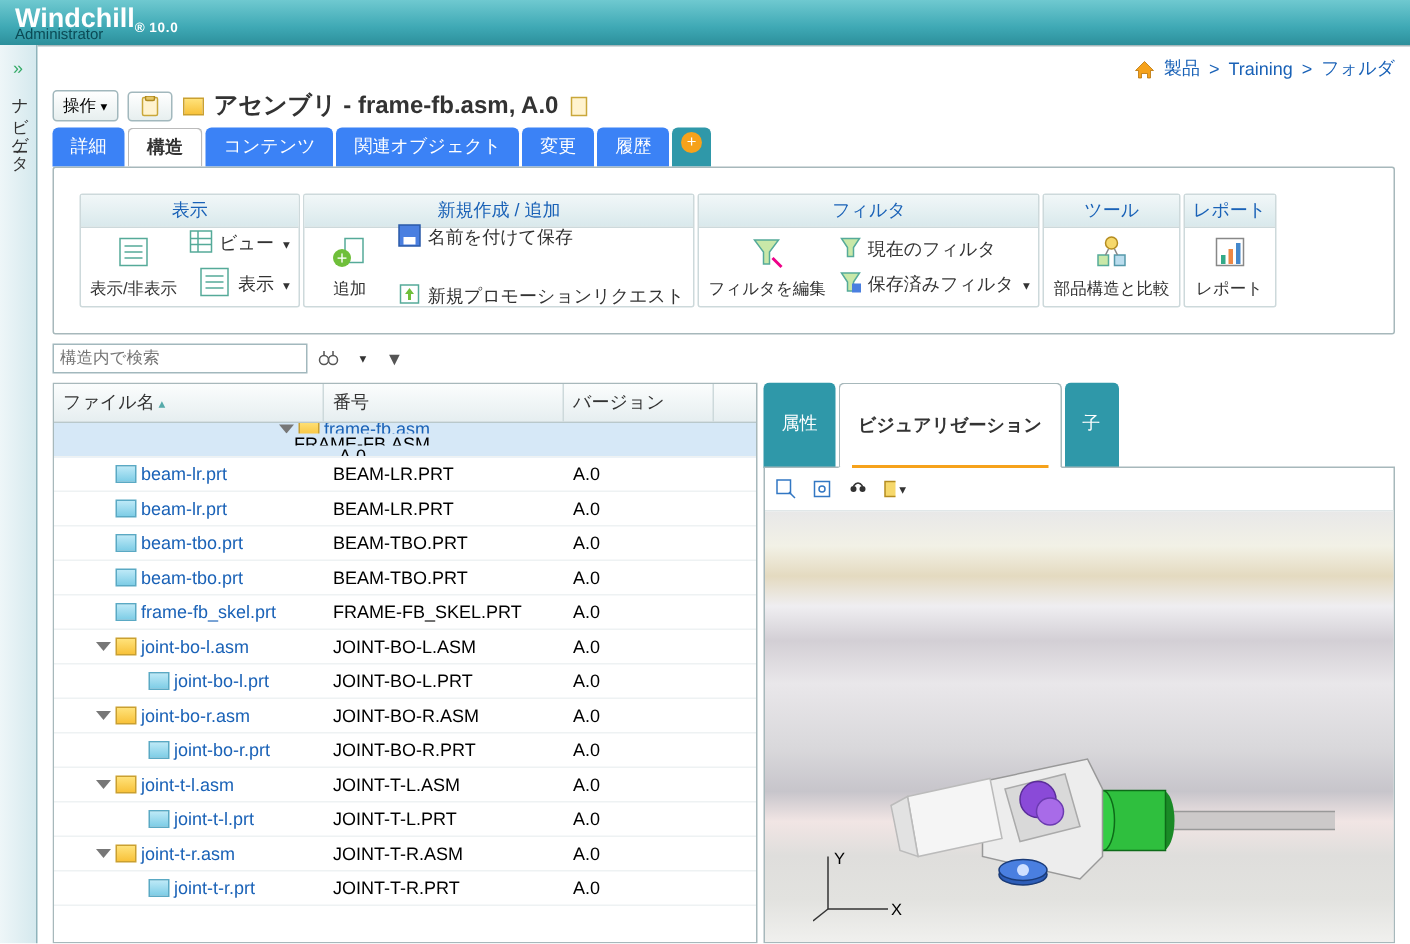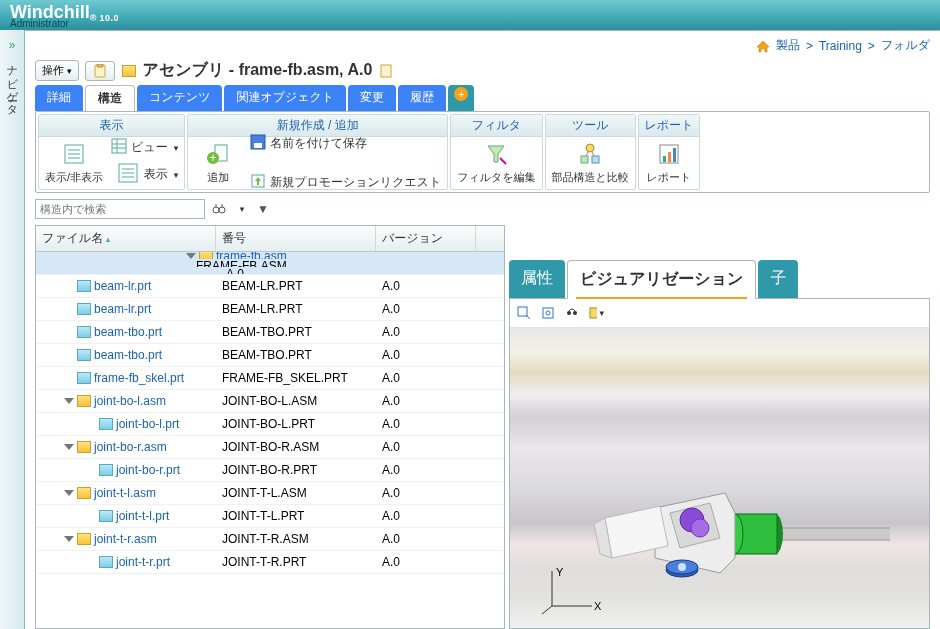--- a/index.html
+++ b/index.html
@@ -26,21 +26,21 @@
   .btn-small { background:linear-gradient(#fff,#e7efef); border:1px solid #a2b8bd; border-radius:3px; padding:2px 6px; font-size:11px; display:inline-flex; align-items:center; gap:3px;}
   .icon-doc { width:16px; height:14px; display:inline-flex; align-items:center; justify-content:center;}
   .title-text { font-size:16px; color:#333; font-weight:bold;}
   
   .tabs { display:flex; padding-left:10px; gap:2px; }
   .tab { background:#3b82f6; color:#fff; padding:4px 12px; border-radius:4px 4px 0 0; font-size:12px; cursor:pointer; white-space:nowrap;}
   .tab.active { background:#fff; color:#333; border:1px solid #bbb; border-bottom:none; font-weight:bold;}
   .tab.add { background:#2f98a9; padding:2px 6px;}
   .tab.add .plus { background:#f6a21b; color:#fff; border-radius:8px; width:14px; height:14px; display:inline-flex;align-items:center;justify-content:center; font-size:11px;}
   
-  .ribbon { margin:0 10px; border:1px solid #a7b8bb; border-radius:2px; display:flex; padding:2px; gap:2px; background:#fff; }
+  .ribbon { margin:0 10px; border:1px solid #a7b8bb; border-radius:2px; display:flex; padding:17px; gap:2px; background:#fff; }
   .group { border:1px solid #cdd9db; border-radius:2px; }
   .group-title { background:linear-gradient(#f1f7f8,#d9e9ec); text-align:center; color:#1a62b7; font-size:12px; padding:2px 0; border-bottom:1px solid #cdd9db;}
   .group-body { padding:4px 6px; display:flex; align-items:center; gap:8px; height:52px;}
   .gbtn { display:flex; flex-direction:column; align-items:center; gap:2px; font-size:11px; text-align:center; min-width:48px; color:#333;}
   .glink { display:flex; align-items:center; gap:4px; font-size:12px; color:#333; white-space:nowrap;}
   .dd:after{content:"▾"; font-size:9px; margin-left:2px; color:#333;}
   
   .search-row { display:flex; align-items:center; gap:6px; padding:6px 10px;}
   .search-row input { width:170px; height:20px; border:1px solid #a2b8bd; padding:2px 4px; font-size:11px; color:#888;}
   .tiny-icon { width:16px; height:16px; display:inline-flex; align-items:center; justify-content:center; color:#555;}
@@ -57,21 +57,21 @@
   .tree-row .col { padding:0 6px; overflow:hidden; white-space:nowrap;}
   .tree-row .col-name { display:flex; align-items:center; gap:3px;}
   .triangle { width:0; height:0; border-left:5px solid transparent; border-right:5px solid transparent; border-top:6px solid #777; display:inline-block;}
   .file-icon { width:14px; height:12px; display:inline-block;}
   .asm-icon { background:linear-gradient(#ffe27a,#f8c23a); border:1px solid #caa030;}
   .prt-icon { background:linear-gradient(#bde9f7,#7ecde6); border:1px solid #5aa9c4;}
   .name-link { color:#1a62b7; cursor:pointer;}
   
   .viz-panel { flex:1; display:flex; flex-direction:column;}
   .viztabs { display:flex; gap:2px;}
-  .viztab { background:#2f98a9; color:#fff; padding:8px 12px; border-radius:4px 4px 0 0; font-size:16px; cursor:pointer;margin-top:35px;}
+  .viztab { background:#2f98a9; color:#fff; padding:19px 12px; border-radius:4px 4px 0 0; font-size:12px; cursor:pointer;}
   .viztab.active { background:#fff; color:#333; border:1px solid #a7b8bb; border-bottom:1px solid #fff; position:relative; font-weight:bold;}
   .viztab.active:before{content:""; position:absolute; bottom:-1px; left:8px; right:8px; height:2px; background:#f6a21b;}
   .viz-frame { flex:1; border:1px solid #a7b8bb; margin-top:-1px; display:flex; flex-direction:column;}
   .viz-tools { padding:6px; display:flex; gap:8px; border-bottom:1px solid #e0e7e8;}
   .viz-canvas { flex:1; position:relative; background:
      linear-gradient(#e8e8e8 0%, #f2f1e6 8%, #e4dac0 15%, #efeef1 22%, #d3cfd5 30%, #e9e7ea 40%,
                      #d9d8db 55%, #c7c5cb 65%, #f1e5e4 72%, #dfdedc 80%, #e2e2df 90%, #f0f0ee 100%);
      overflow:hidden;
   }
   .cad-model { position:absolute; left:40px; top:130px; }
@@ -216,20 +216,35 @@
         </div>
         <div class="group">
           <div class="group-title">フィルタ</div>
           <div class="group-body">
             <div class="gbtn">
               <span><svg width="24" height="24">
                   <polygon points="4,4 20,4 14,12 14,20 10,20 10,12" fill="#c9e8a8" stroke="#5a9"></polygon>
                   <line x1="16" y1="16" x2="22" y2="22" stroke="#e08" stroke-width="2"></line>
                 </svg></span>
               <span>フィルタを編集</span>
+            </div>
+            <div style="display: flex; flex-direction: column; gap: 4px;">
+              <div class="glink">
+                <span><svg width="16" height="16">
+                    <polygon points="2,2 14,2 10,8 10,14 6,14 6,8" fill="#c9e8a8" stroke="#5a9"></polygon>
+                  </svg></span>
+                <span>現在のフィルタ</span>
+              </div>
+              <div class="glink dd">
+                <span><svg width="16" height="16">
+                    <polygon points="2,2 14,2 10,8 10,14 6,14 6,8" fill="#c9e8a8" stroke="#5a9"></polygon>
+                    <rect x="9" y="9" width="6" height="6" fill="#4a7fe0"></rect>
+                  </svg></span>
+                <span>保存済みフィルタ</span>
+              </div>
             </div>
           </div>
         </div>
         <div class="group">
           <div class="group-title">ツール</div>
           <div class="group-body">
             <div class="gbtn">
               <span><svg width="24" height="24">
                   <rect x="3" y="14" width="7" height="7" fill="#c9e8a8" stroke="#5a9"></rect>
                   <rect x="14" y="14" width="7" height="7" fill="#bde" stroke="#59a"></rect>

